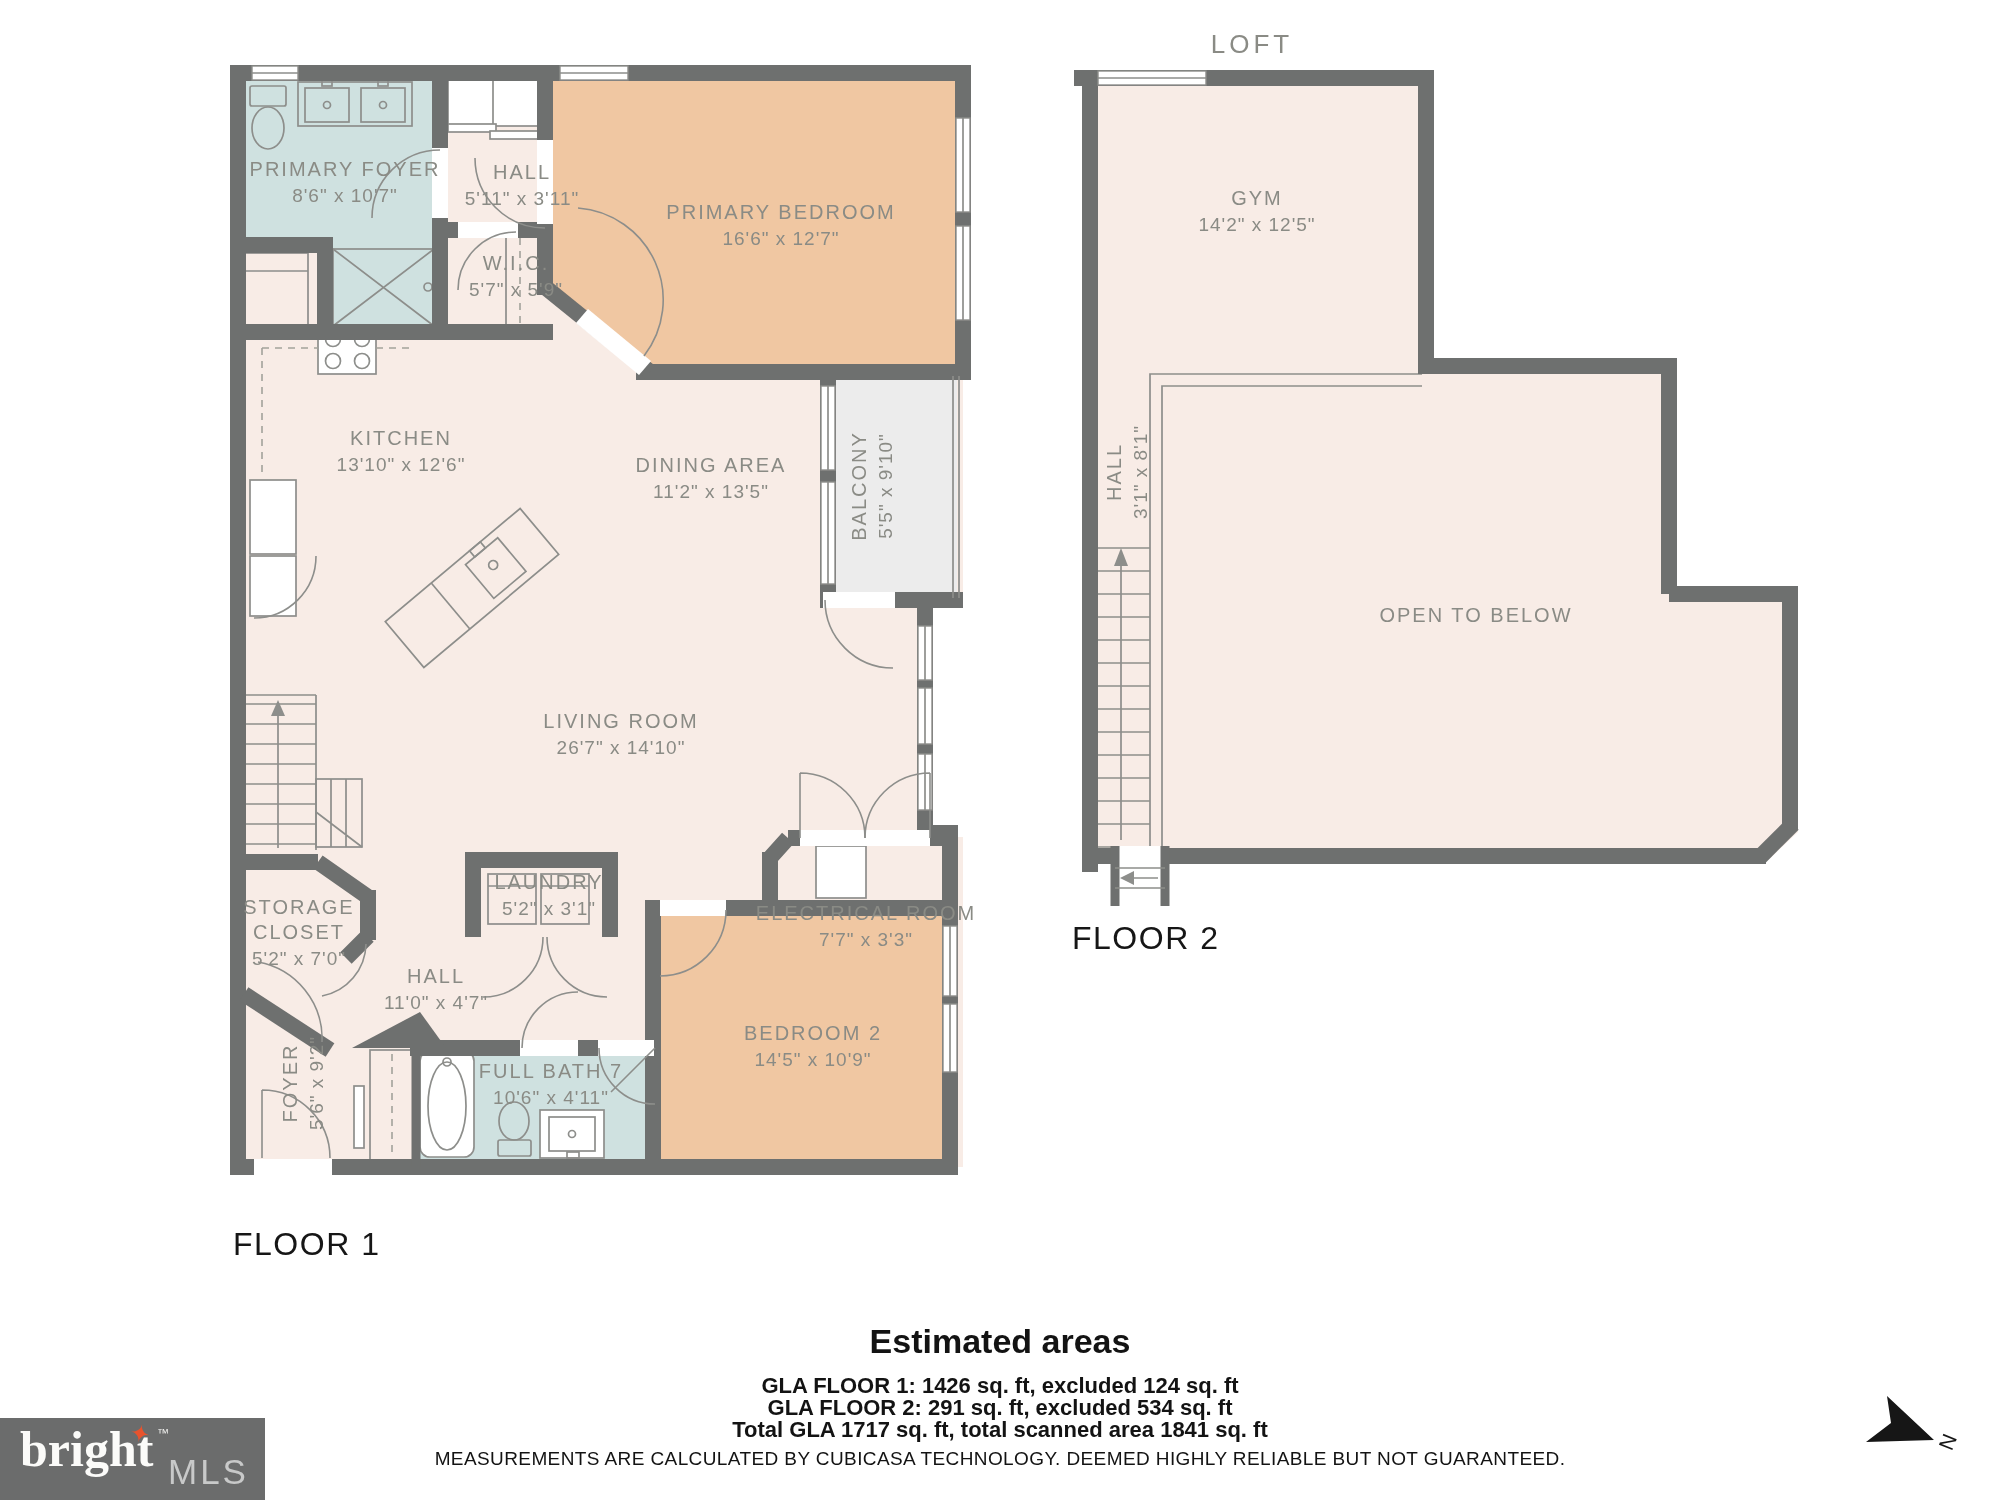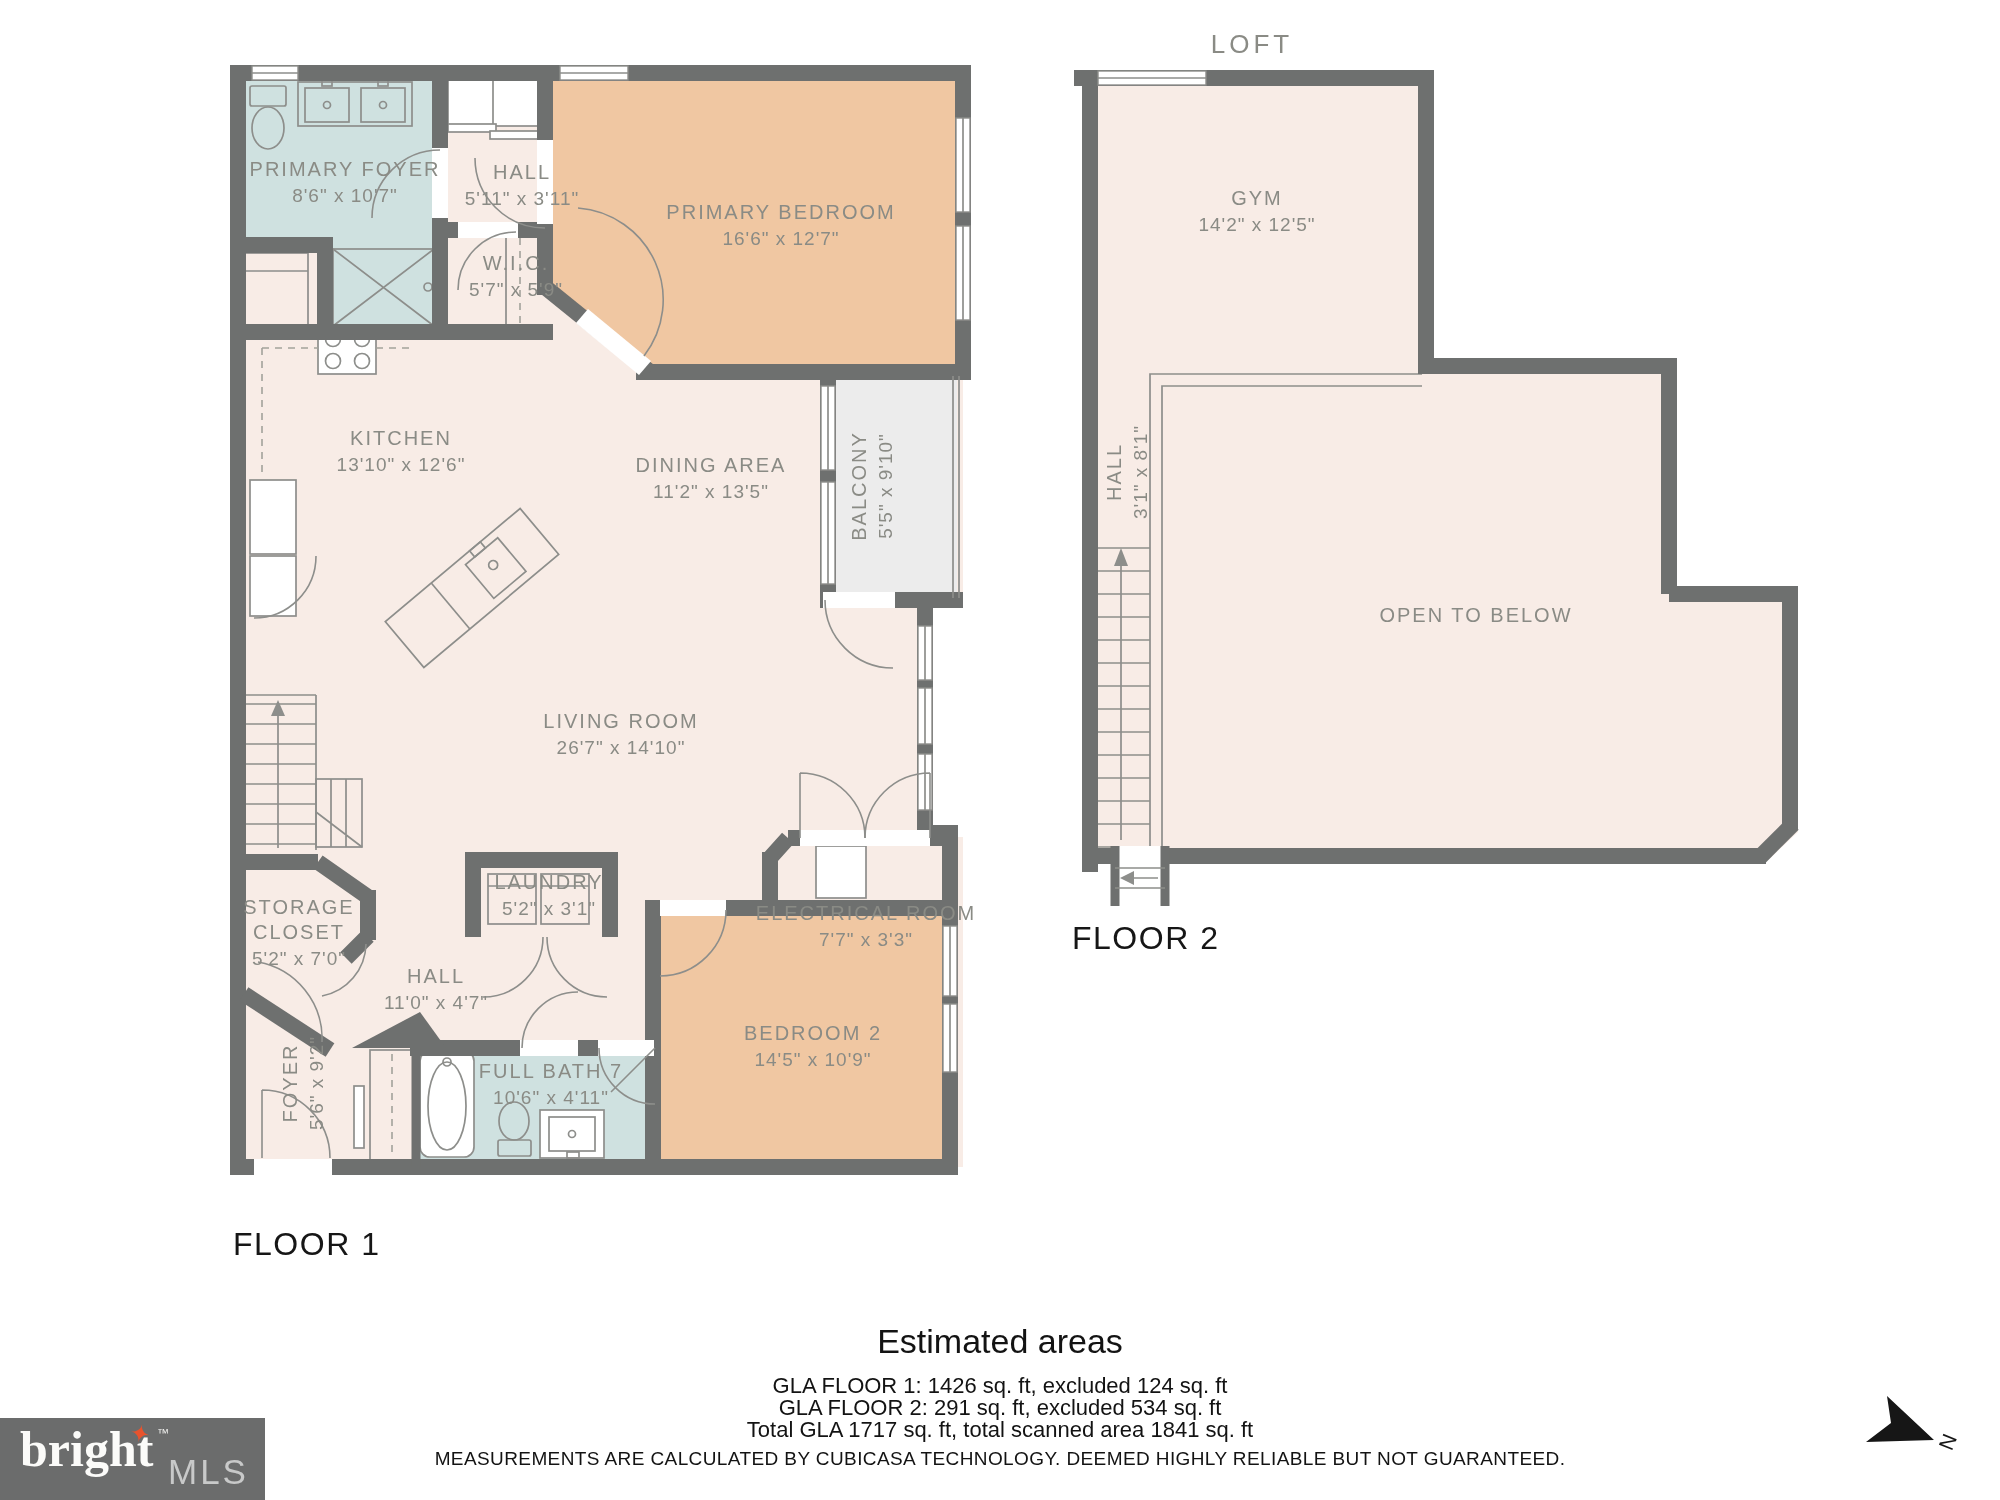--- a/index.html
+++ b/index.html
@@ -28,21 +28,21 @@
 
   .rlabel{position:absolute;transform:translate(-50%,-50%);text-align:center;
           color:var(--label);letter-spacing:2px;font-size:20px;line-height:1.25;
           white-space:nowrap;font-weight:400;}
   .rlabel .rdims{font-size:19px;letter-spacing:1px;margin-top:2px;}
   .rlabel.rot{transform:translate(-50%,-50%) rotate(-90deg);}
   .rlabel.wraplbl{white-space:normal;width:140px;}
   .floortag{position:absolute;color:#161616;font-size:32px;letter-spacing:1.5px;}
   .lofttag{position:absolute;transform:translate(-50%,-50%);color:var(--label);
            font-size:26px;letter-spacing:4px;}
-  .est{position:absolute;left:0;right:0;text-align:center;color:#131313;}
+  .est{position:absolute;left:0;right:0;text-align:center;color:#131313;font-weight:bold;}
   .est-title{font-size:34px;margin-bottom:14px;}
   .est-line{font-size:22px;line-height:22px;}
   .disclaimer{position:absolute;left:0;right:0;text-align:center;color:#131313;
               font-size:19px;letter-spacing:.4px;}
   .logo{position:absolute;left:0;top:1418px;width:234px;height:105px;background:var(--logo-bg);padding-left:31px;}
   .logo-word{position:absolute;left:20px;top:2px;font-family:"Liberation Serif",serif;
              font-weight:700;font-size:50px;color:#fbfbf9;}
   .logo-star{position:absolute;left:130px;top:2px;color:var(--logo-star);font-size:24px;
              transform:rotate(12deg);}
   .logo-tm{position:absolute;left:157px;top:8px;color:#f2f2f0;font-size:12px;}

